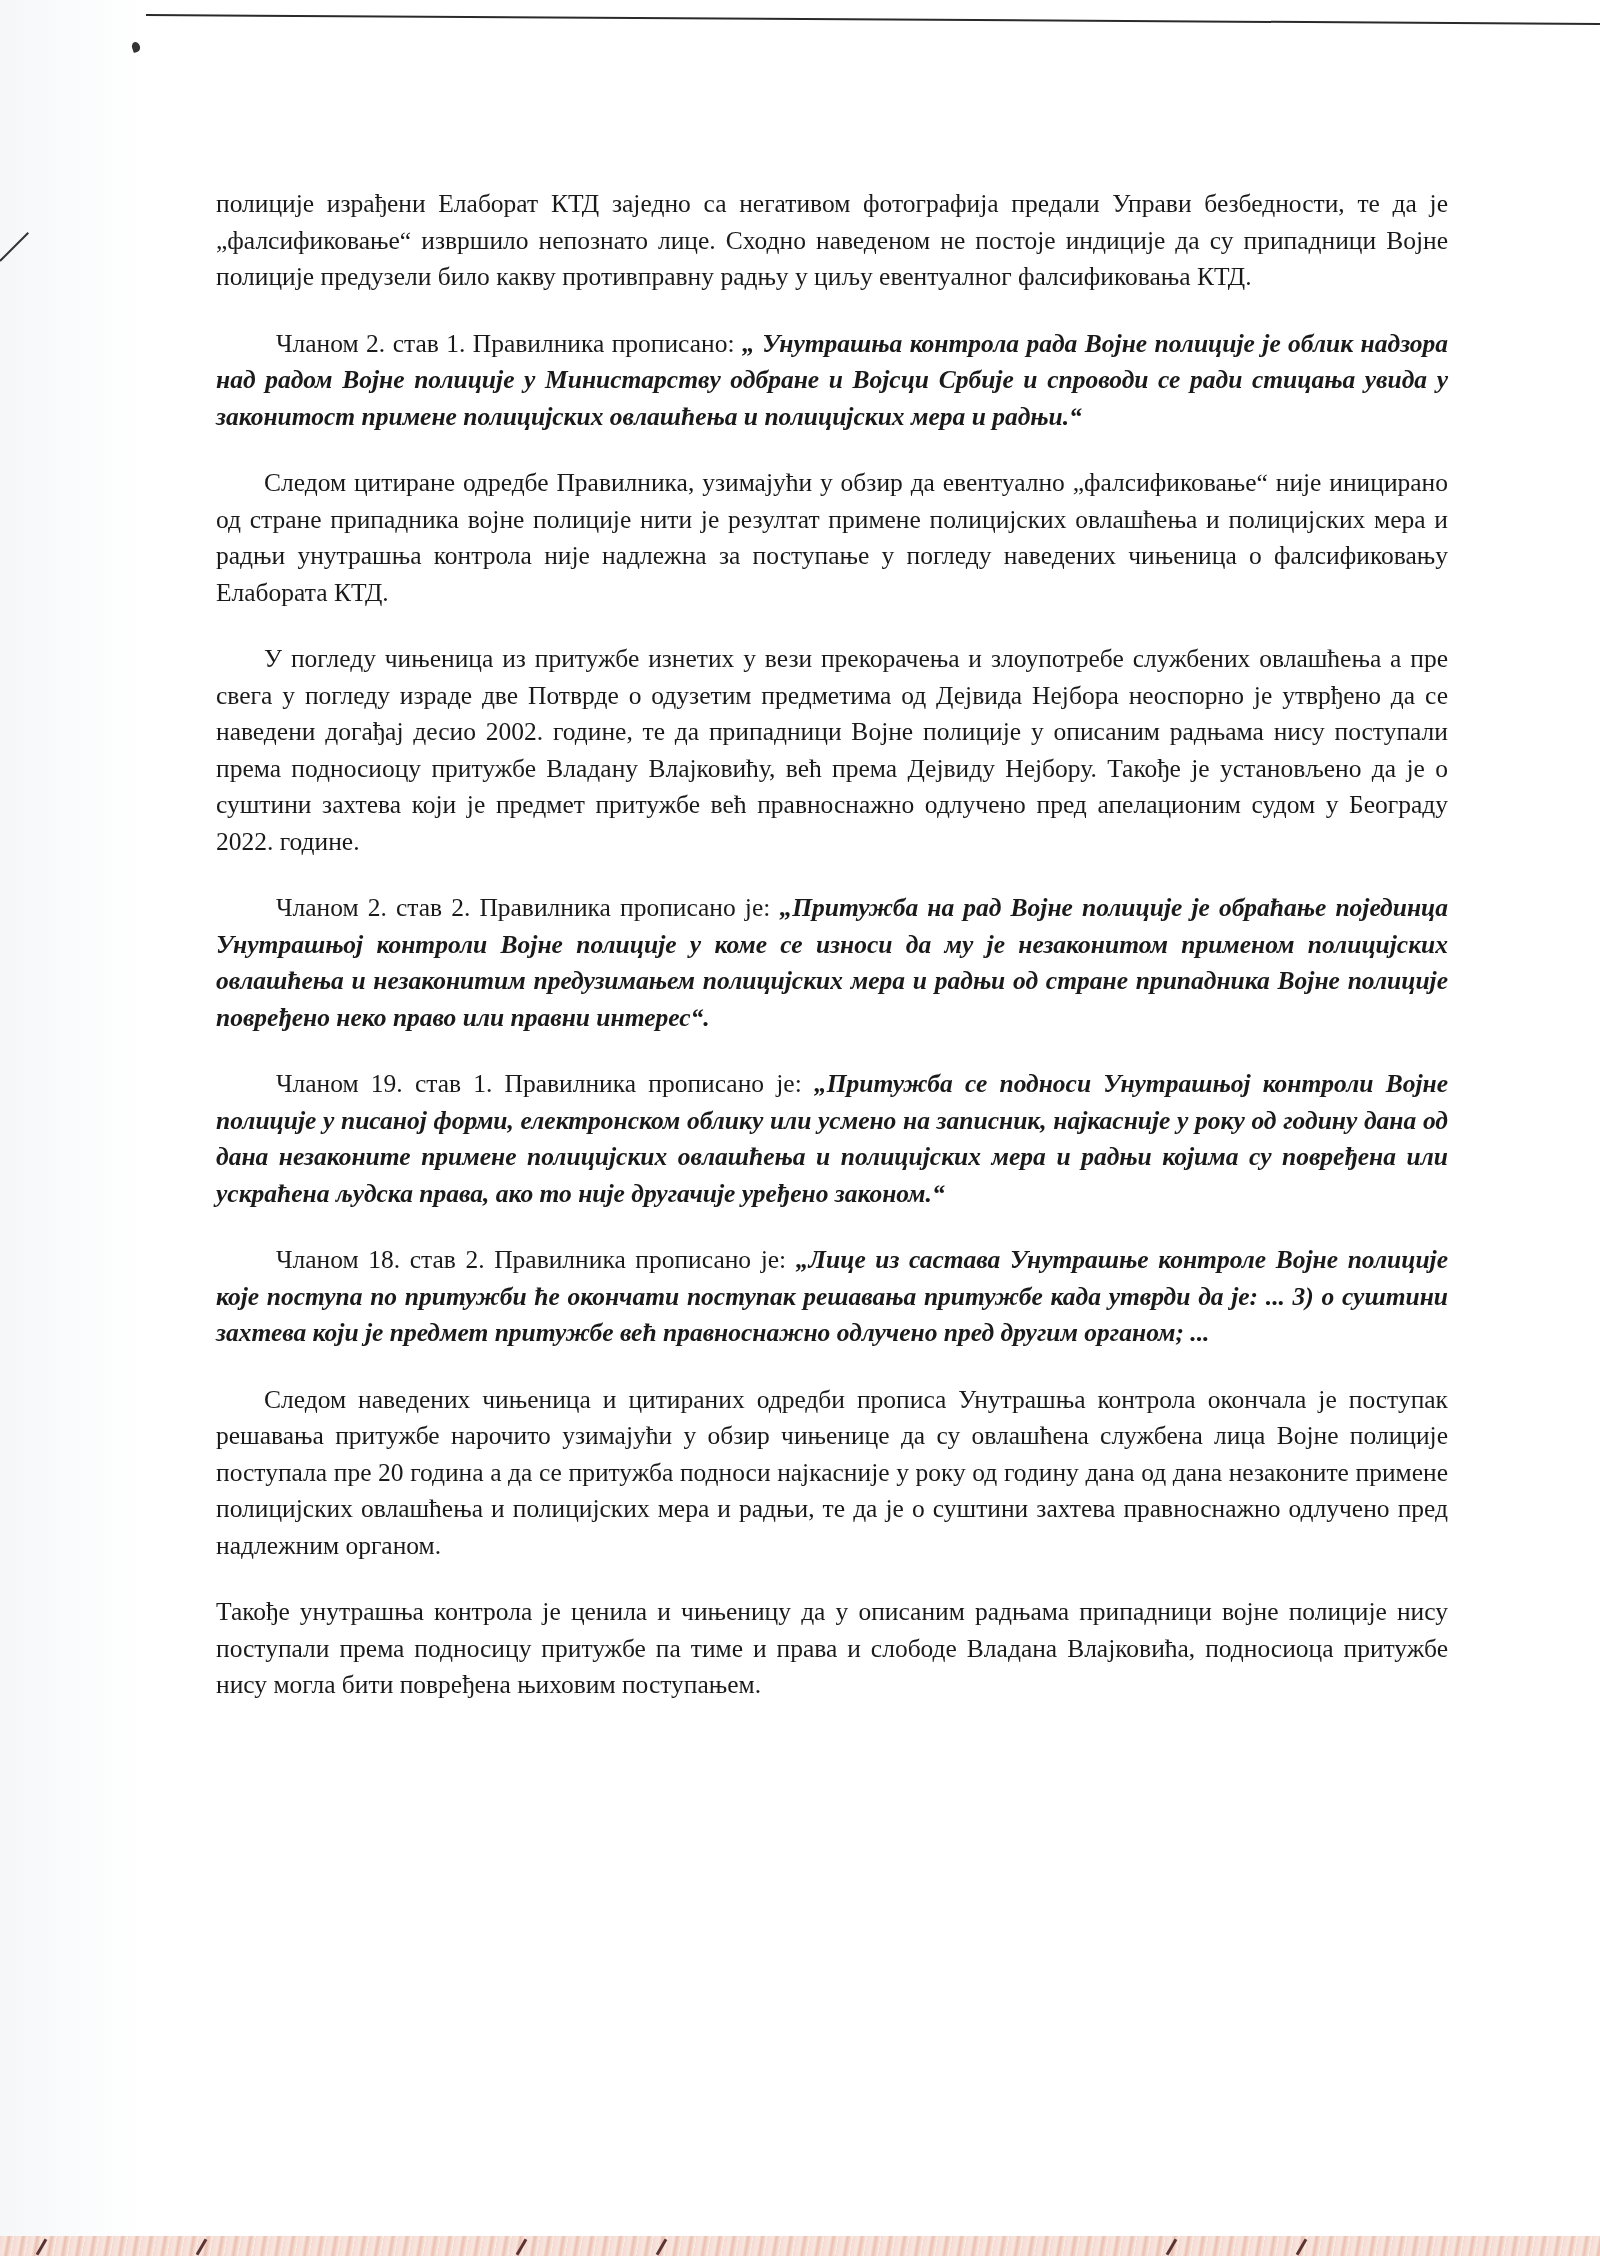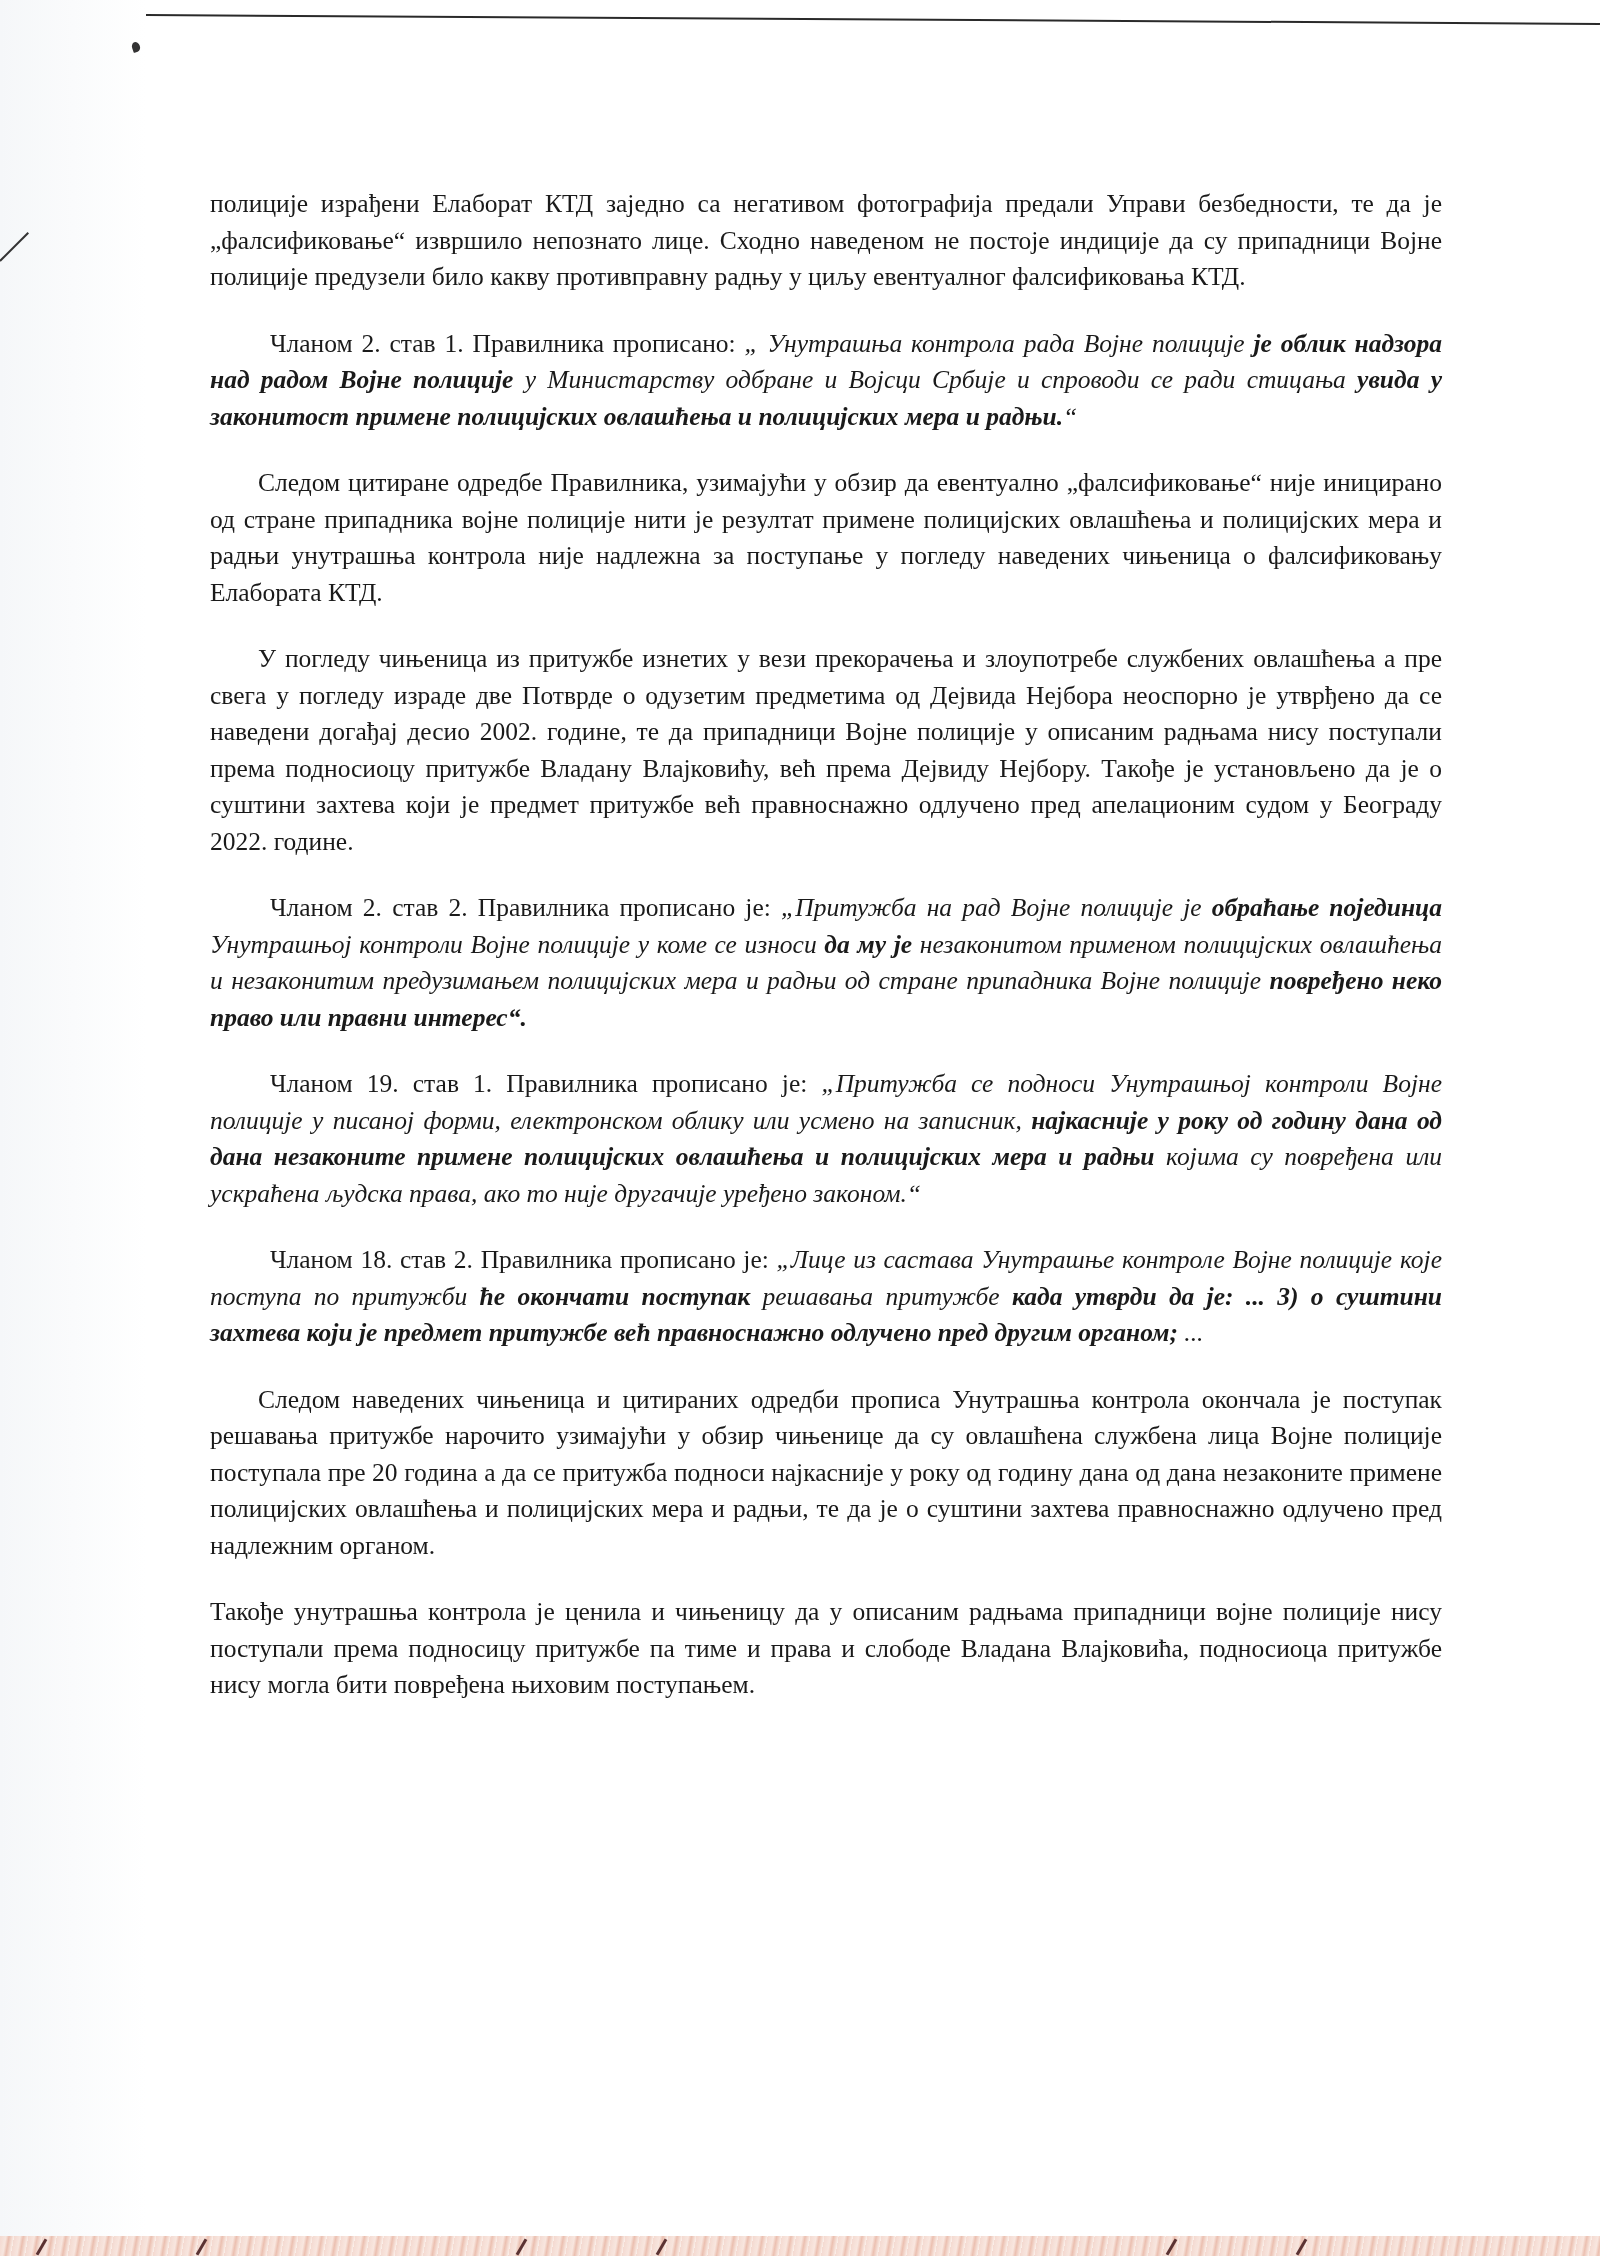--- a/index.html
+++ b/index.html
@@ -53,33 +53,33 @@
     }
     .bottom-strip .ink {
       position: absolute;
       bottom: 0;
       width: 3px; height: 18px;
       background: #4a1d1d;
       transform: rotate(30deg);
     }
     .content {
       position: absolute;
-      left: 210px;
+      left: 216px;
       top: 186px;
       width: 1232px;
     }
     p.para {
       margin: 0 0 30px 0;
       font-size: 25.5px;
       line-height: 36.5px;
       text-align: justify;
     }
     p.indent { text-indent: 48px; }
     p.indent-lg { text-indent: 60px; }
-    .q { font-style: italic; }
+    .q { font-style: italic; font-weight: bold; }
     .qb { font-style: italic; font-weight: bold; }
   </style>
 </head>
 <body>
 
 <div class="page-left-shade"></div>
 <div class="page-top-edge"></div>
 <div class="corner-mark"></div>
 <div class="left-edge-slash"></div>
 

